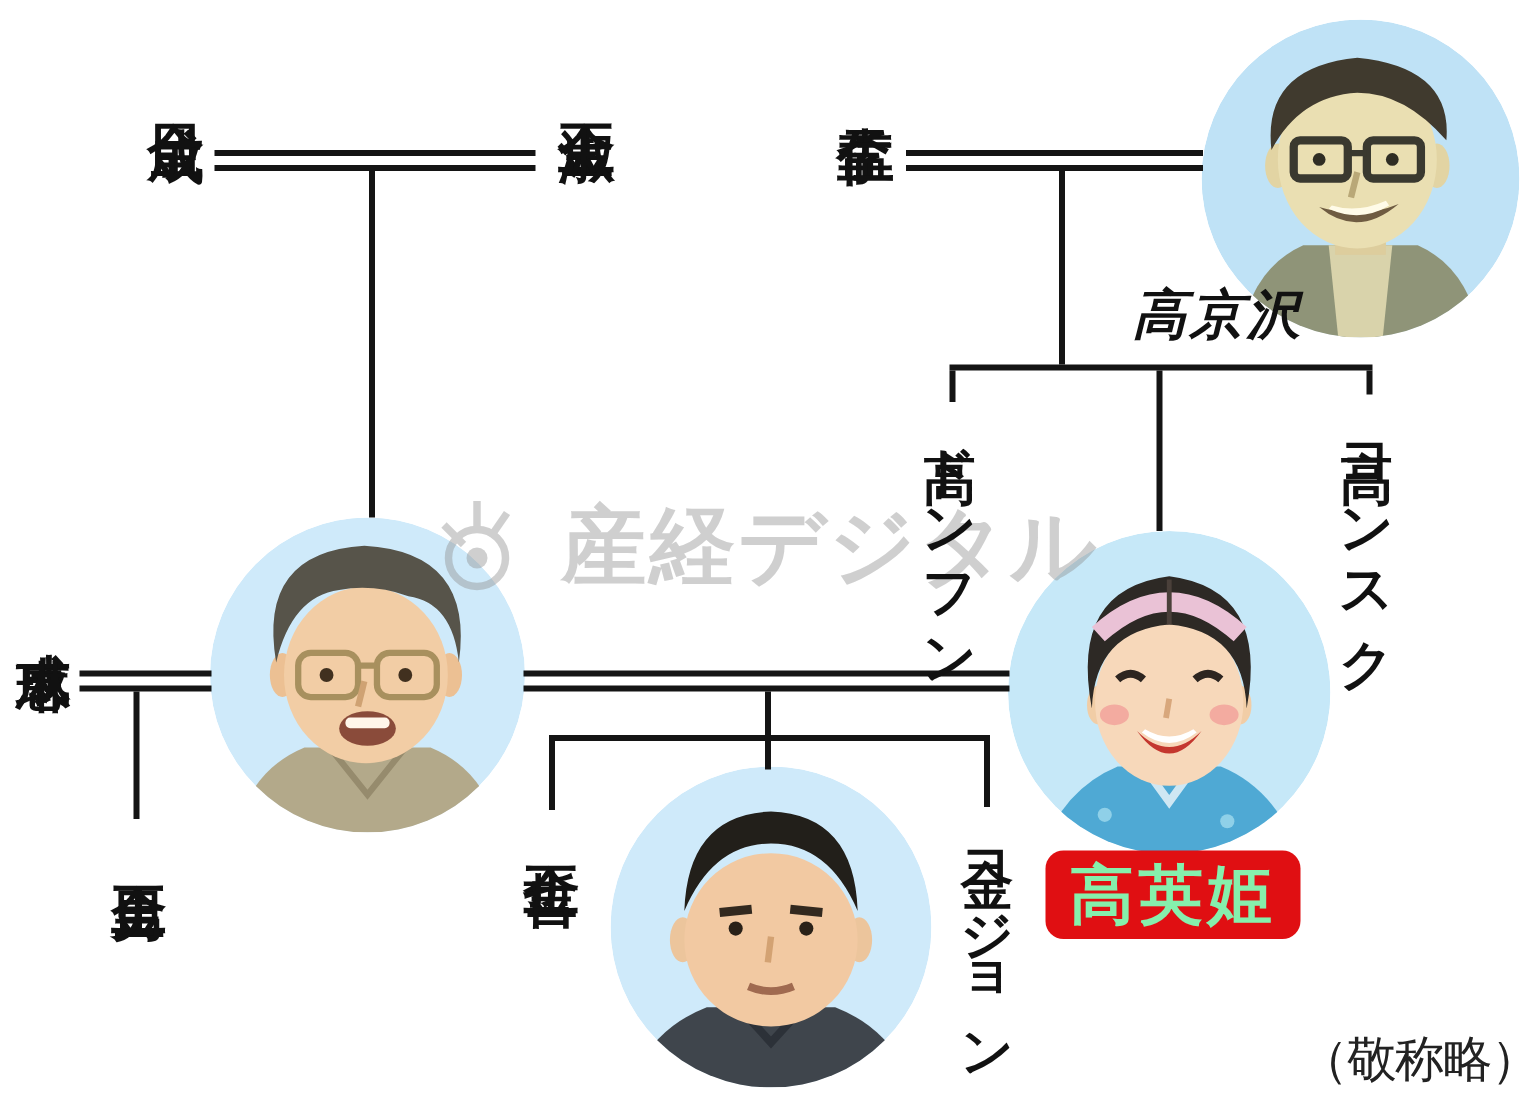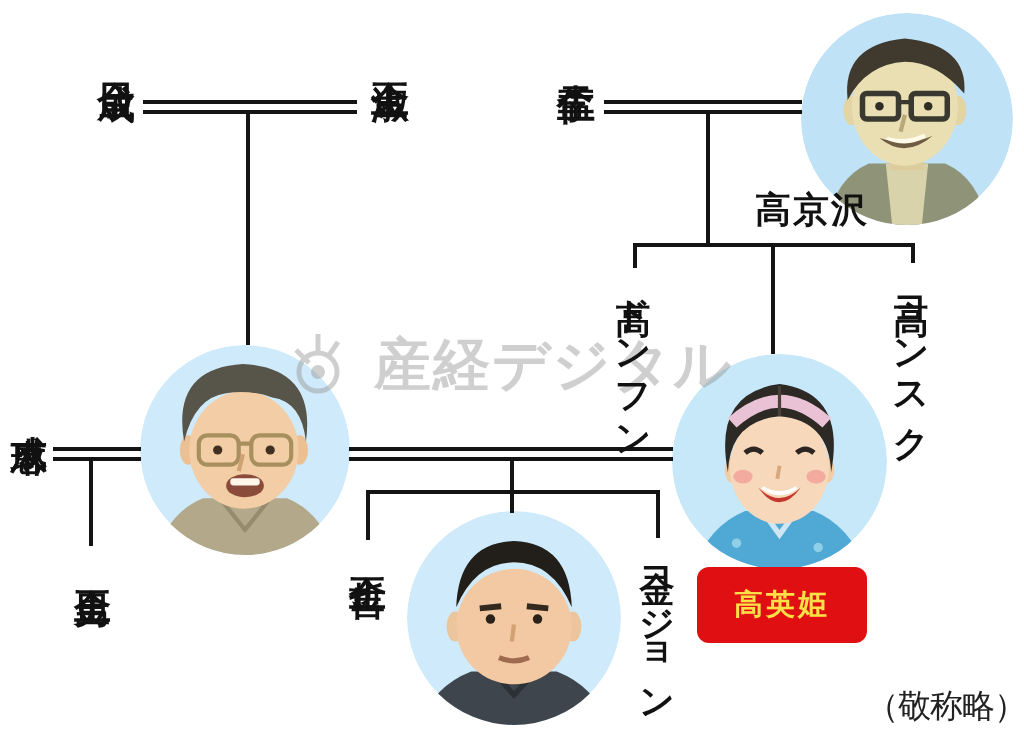--- a/index.html
+++ b/index.html
@@ -17,24 +17,24 @@
                       line-height:1;white-space:nowrap;}
 
   
   .hl{position:absolute;height:4px;background:#141414;z-index:3;}
   .vl{position:absolute;width:4px;background:#141414;z-index:3;}
 
   
   .vlabel{position:absolute;writing-mode:vertical-rl;text-orientation:upright;line-height:1;
           font-size:37px;font-weight:600;color:#111;letter-spacing:2px;z-index:5;white-space:nowrap;}
   .hlabel{position:absolute;font-size:38px;font-weight:600;color:#111;line-height:1;
-          letter-spacing:2px;z-index:5;white-space:nowrap;}
-  .badge{position:absolute;left:697px;top:567px;width:170px;height:76px;background:#e00f12;
-         border-radius:12px;color:#fde047;display:flex;align-items:center;justify-content:center;
-         font-size:29px;font-weight:bold;letter-spacing:3px;z-index:5;}
+          letter-spacing:2px;z-index:5;white-space:nowrap;font-style:italic;}
+  .badge{position:absolute;left:697px;top:567px;width:170px;height:59px;background:#e00f12;
+         border-radius:12px;color:#86efac;display:flex;align-items:center;justify-content:center;
+         font-size:43px;font-weight:bold;letter-spacing:3px;z-index:5;}
   .note{position:absolute;left:866px;top:684px;font-family:"Liberation Serif",serif;
         font-size:33px;color:#222;letter-spacing:-1px;z-index:5;white-space:nowrap;}
 </style>
 </head>
 <body>
 
 <div class="stage">
 
   <svg class="portrait" style="left:801px;top:13px;width:212px;height:212px" viewBox="0 0 100 100">
     <defs>

